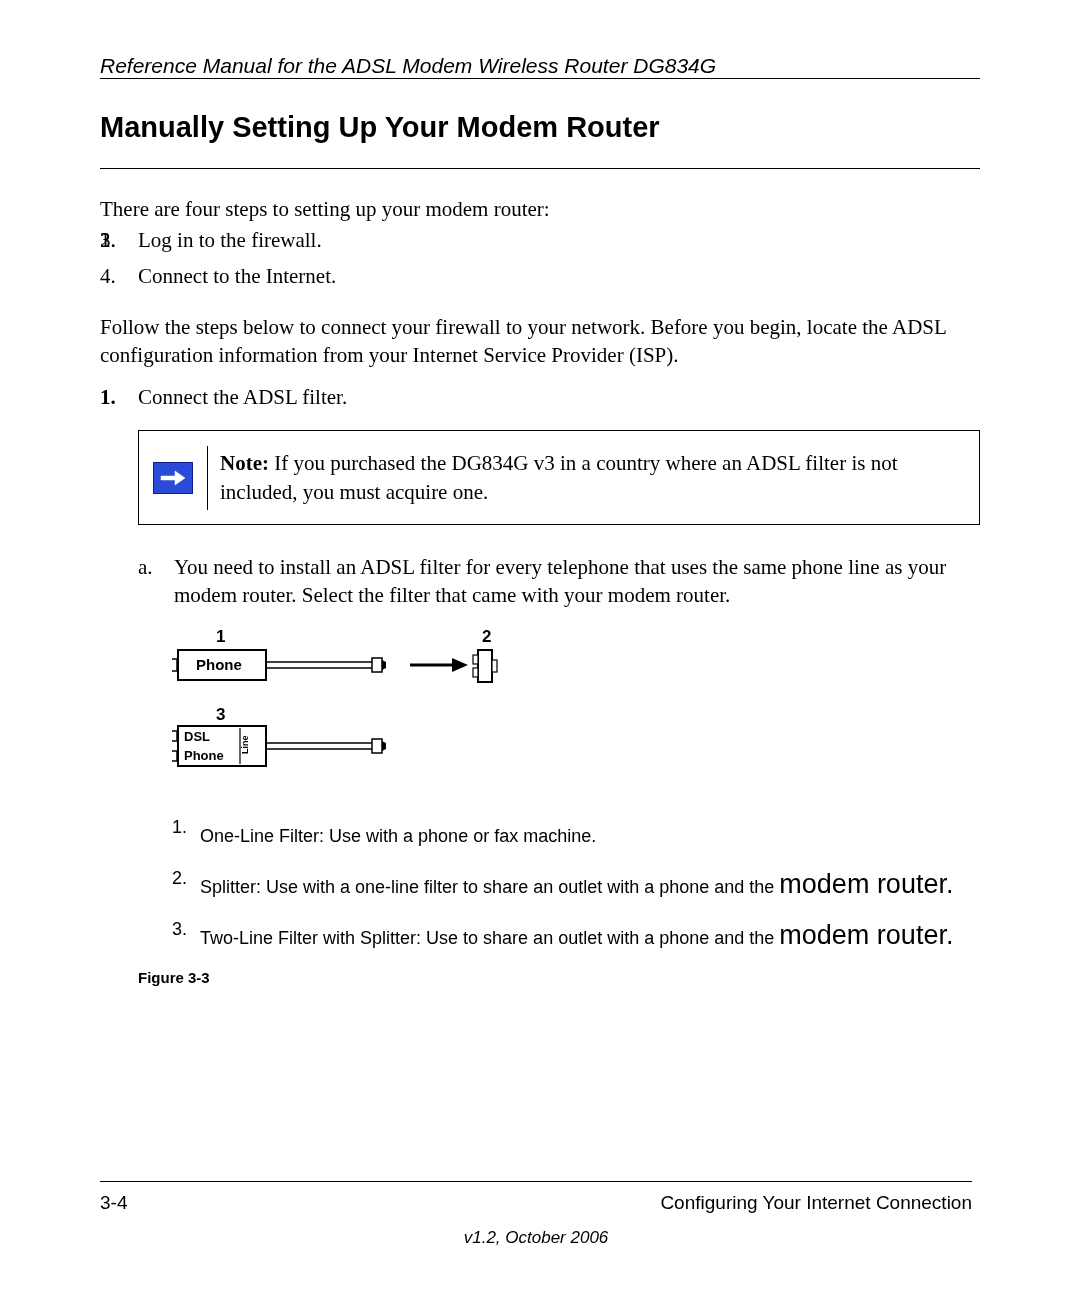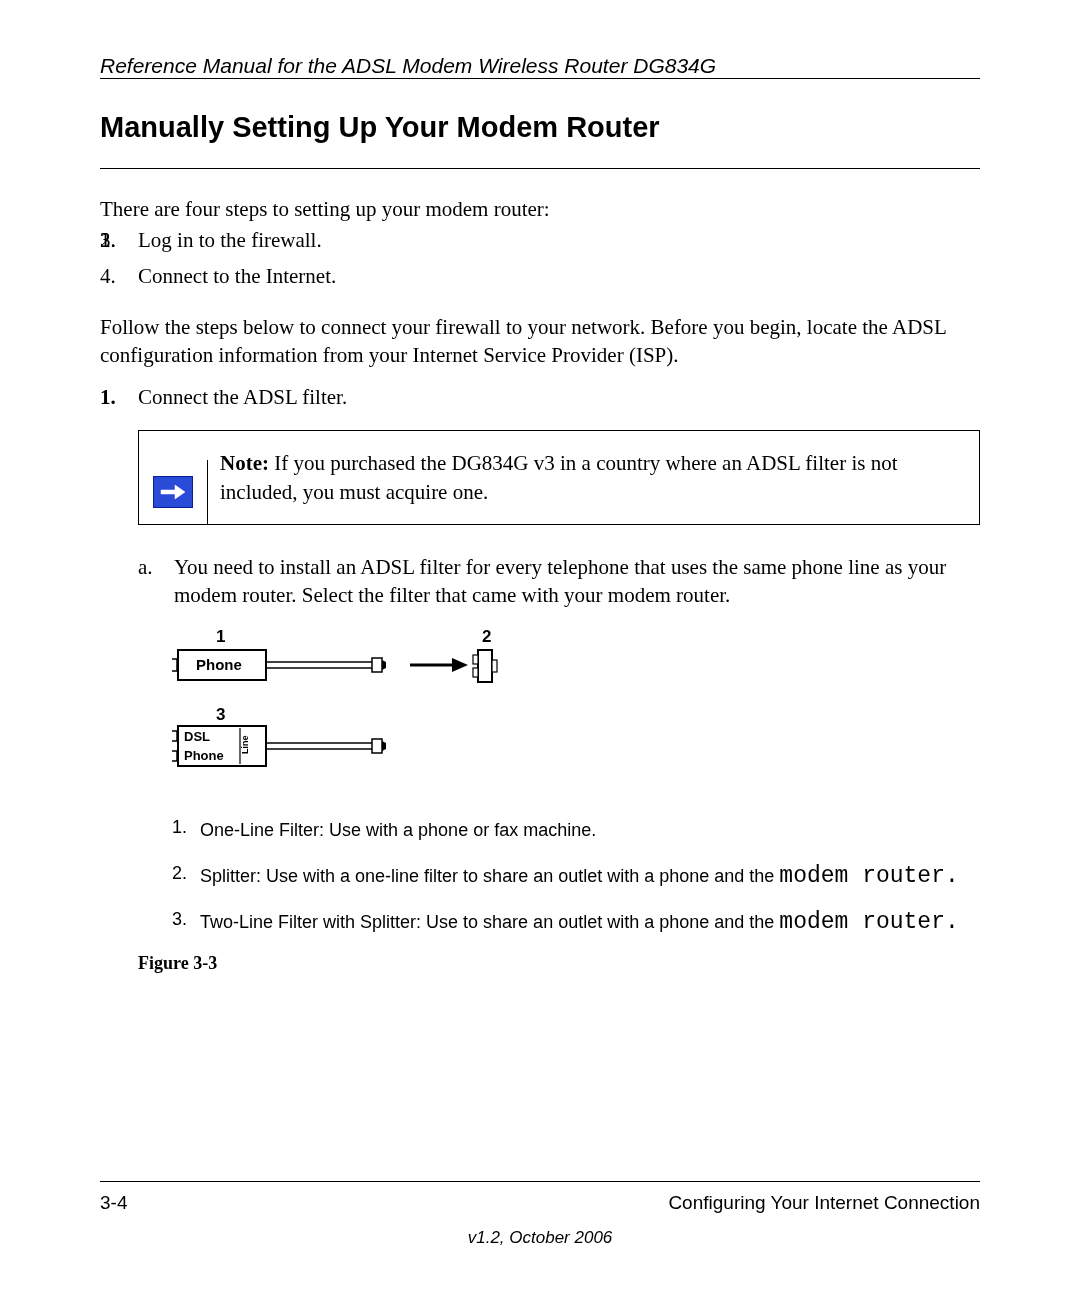--- a/index.html
+++ b/index.html
@@ -67,21 +67,21 @@
     }
     .bold-step .num {
       position: absolute;
       left: 0;
       font-weight: bold;
     }
     .note-box {
       margin-left: 38px;
       border: 1.5px solid #000;
       display: flex;
-      align-items: flex-end;
+      align-items: center;
       box-sizing: border-box;
       margin-bottom: 28px;
     }
     .note-icon-cell {
       width: 56px;
       border-right: 1.5px solid #000;
       display: flex;
       align-items: center;
       justify-content: center;
       padding: 16px 6px;
@@ -130,34 +130,34 @@
     .figure-detail-list li {
       font-family: Arial, Helvetica, sans-serif;
       font-size: 18px;
       line-height: 1.3;
       padding-left: 28px;
       position: relative;
       margin-bottom: 16px;
     }
     .figure-detail-list li .fn { position: absolute; left: 0; }
     .figure-detail-list li .tail {
-      font-family: Liberation Mono, monospace;
-      font-size: 23px;
+      font-family: Liberation Sans, sans-serif;
+      font-size: 27px;
     }
     .figure-label {
-      font-family: Liberation Serif, serif;
+      font-family: Liberation Sans, sans-serif;
       font-weight: bold;
-      font-size: 18px;
+      font-size: 15px;
       padding-left: 38px;
       margin-top: 6px;
     }
     .footer {
       position: absolute;
       left: 100px;
-      right: 100px;
+      right: 108px;
       bottom: 48px;
     }
     .footer-rule {
       border-top: 1.5px solid #000;
       margin-bottom: 10px;
     }
     .footer-row {
       display: flex;
       justify-content: space-between;
       font-family: Arial, Helvetica, sans-serif;

